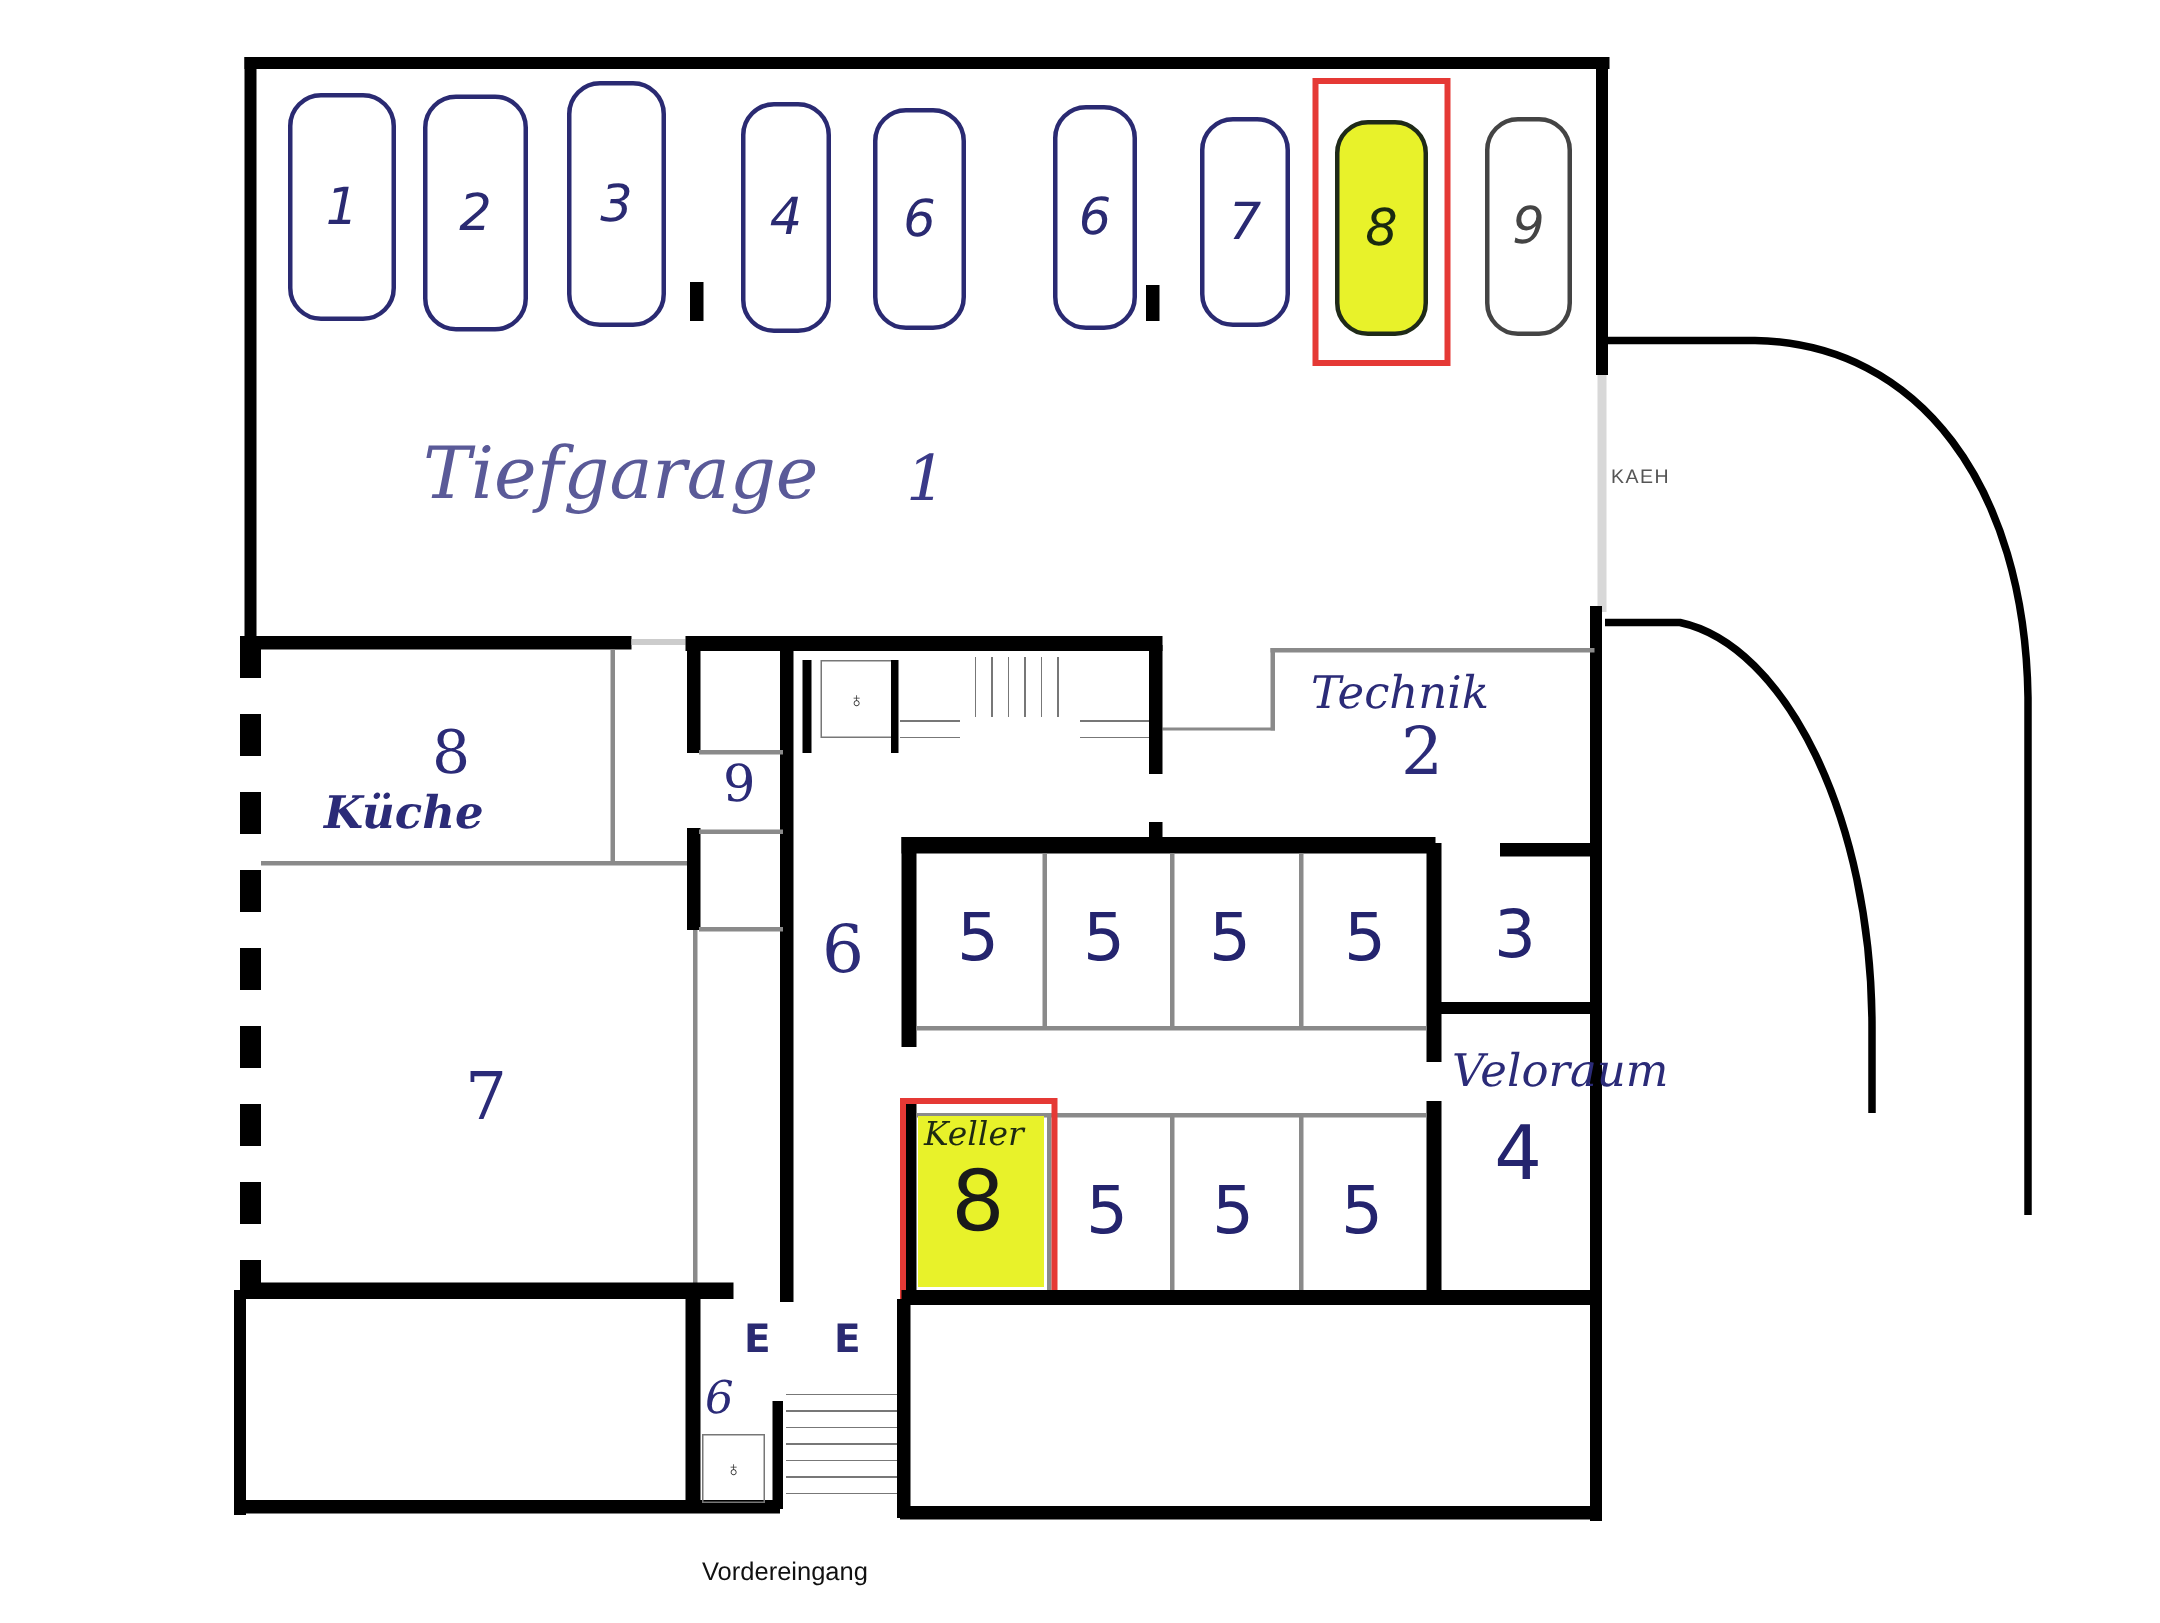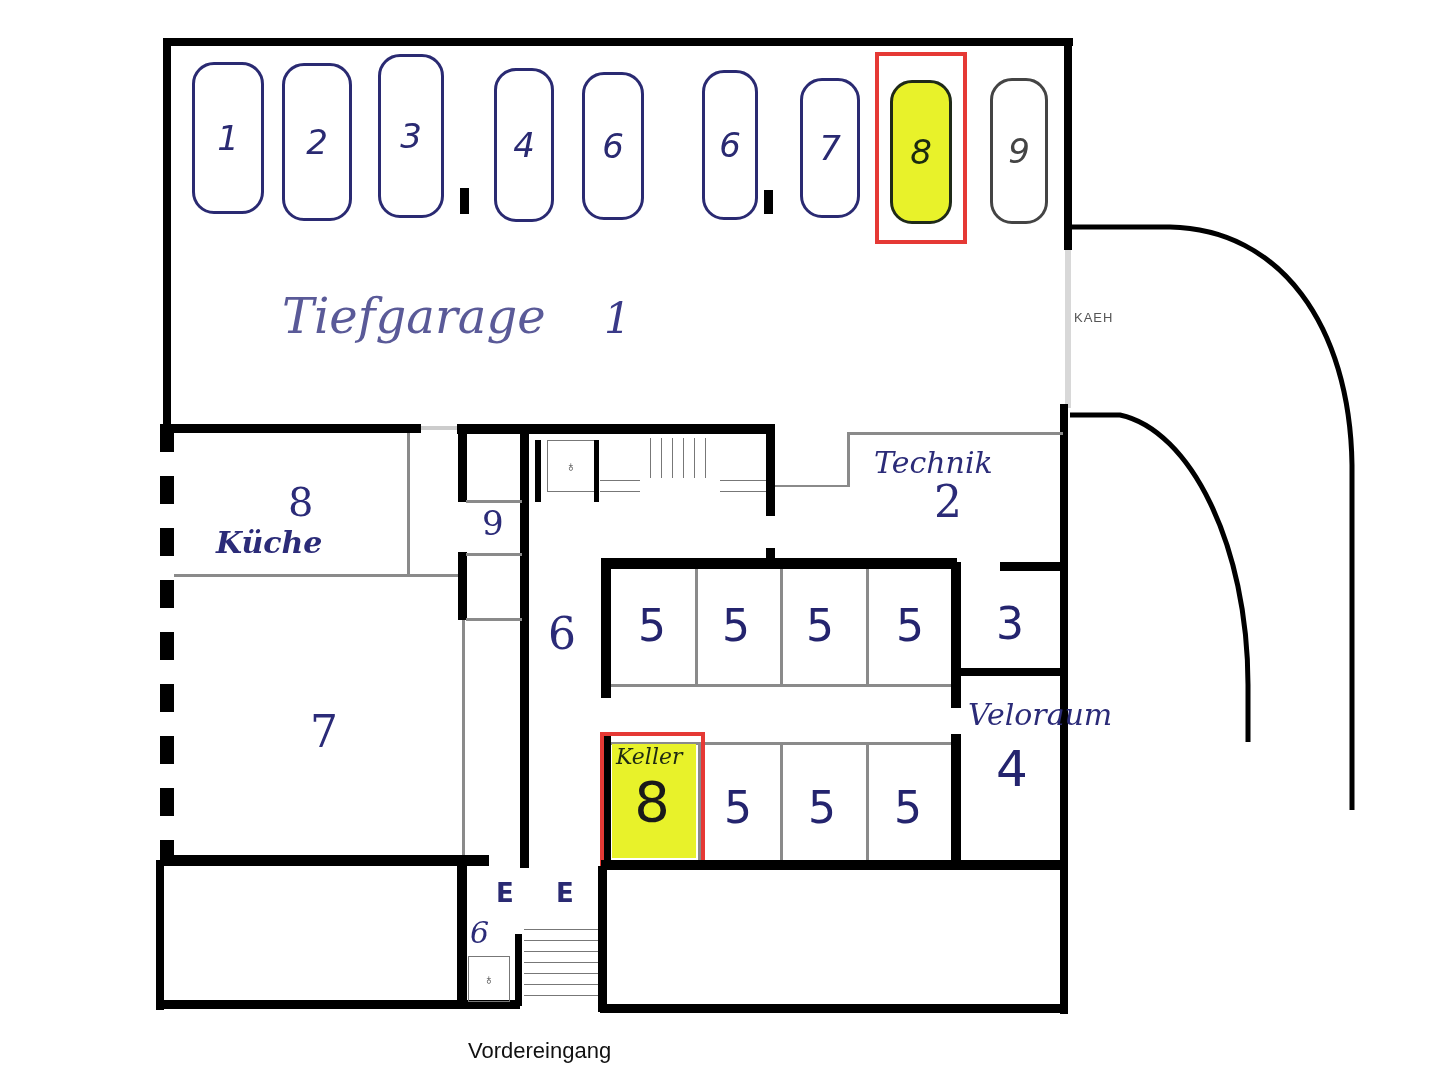--- a/index.html
+++ b/index.html
@@ -12,21 +12,21 @@
   .spot { position:absolute; border:3px solid #2a2a72; border-radius:22px; box-sizing:border-box; display:flex; align-items:center; justify-content:center; }
   .spot span { font-family:"DejaVu Sans", sans-serif; font-size:34px; color:#2a2a72; font-style:italic; }
   .spot.hl { background:#e8f22a; border-color:#1f2a18; }
   .spot.hl span { color:#1a2a10; }
   .spot.faint { border-color:#444; }
   .spot.faint span { color:#444; }
   .redbox { position:absolute; border:4px solid #e53935; box-sizing:border-box; }
   .stairs { position:absolute; background:repeating-linear-gradient(90deg, #fff 0 10px, #777 10px 11px); }
   .stairs-h { position:absolute; background:repeating-linear-gradient(0deg, #fff 0 10px, #777 10px 11px); }
   .lift { position:absolute; border:1.5px solid #777; box-sizing:border-box; display:flex; align-items:center; justify-content:center; font-size:14px; color:#333; }
-  .caption { position:absolute; font-size:22px; color:#111; }
+  .caption { position:absolute; font-size:17px; color:#111; }
   .exit { position:absolute; font-family:"DejaVu Sans", sans-serif; font-weight:bold; color:#2a2a72; font-size:26px; }
 </style>
 </head>
 <body>
 
 <div class="wall" style="left:163px;top:38px;width:910px;height:8px;"></div>
 <div class="wall" style="left:163px;top:38px;width:8px;height:388px;"></div>
 <div class="wall" style="left:1064px;top:38px;width:8px;height:212px;"></div>
 <div class="thin" style="left:1065px;top:250px;width:6px;height:158px;background:#d8d8d8;"></div>
 <div class="wall" style="left:1060px;top:404px;width:8px;height:610px;"></div>

